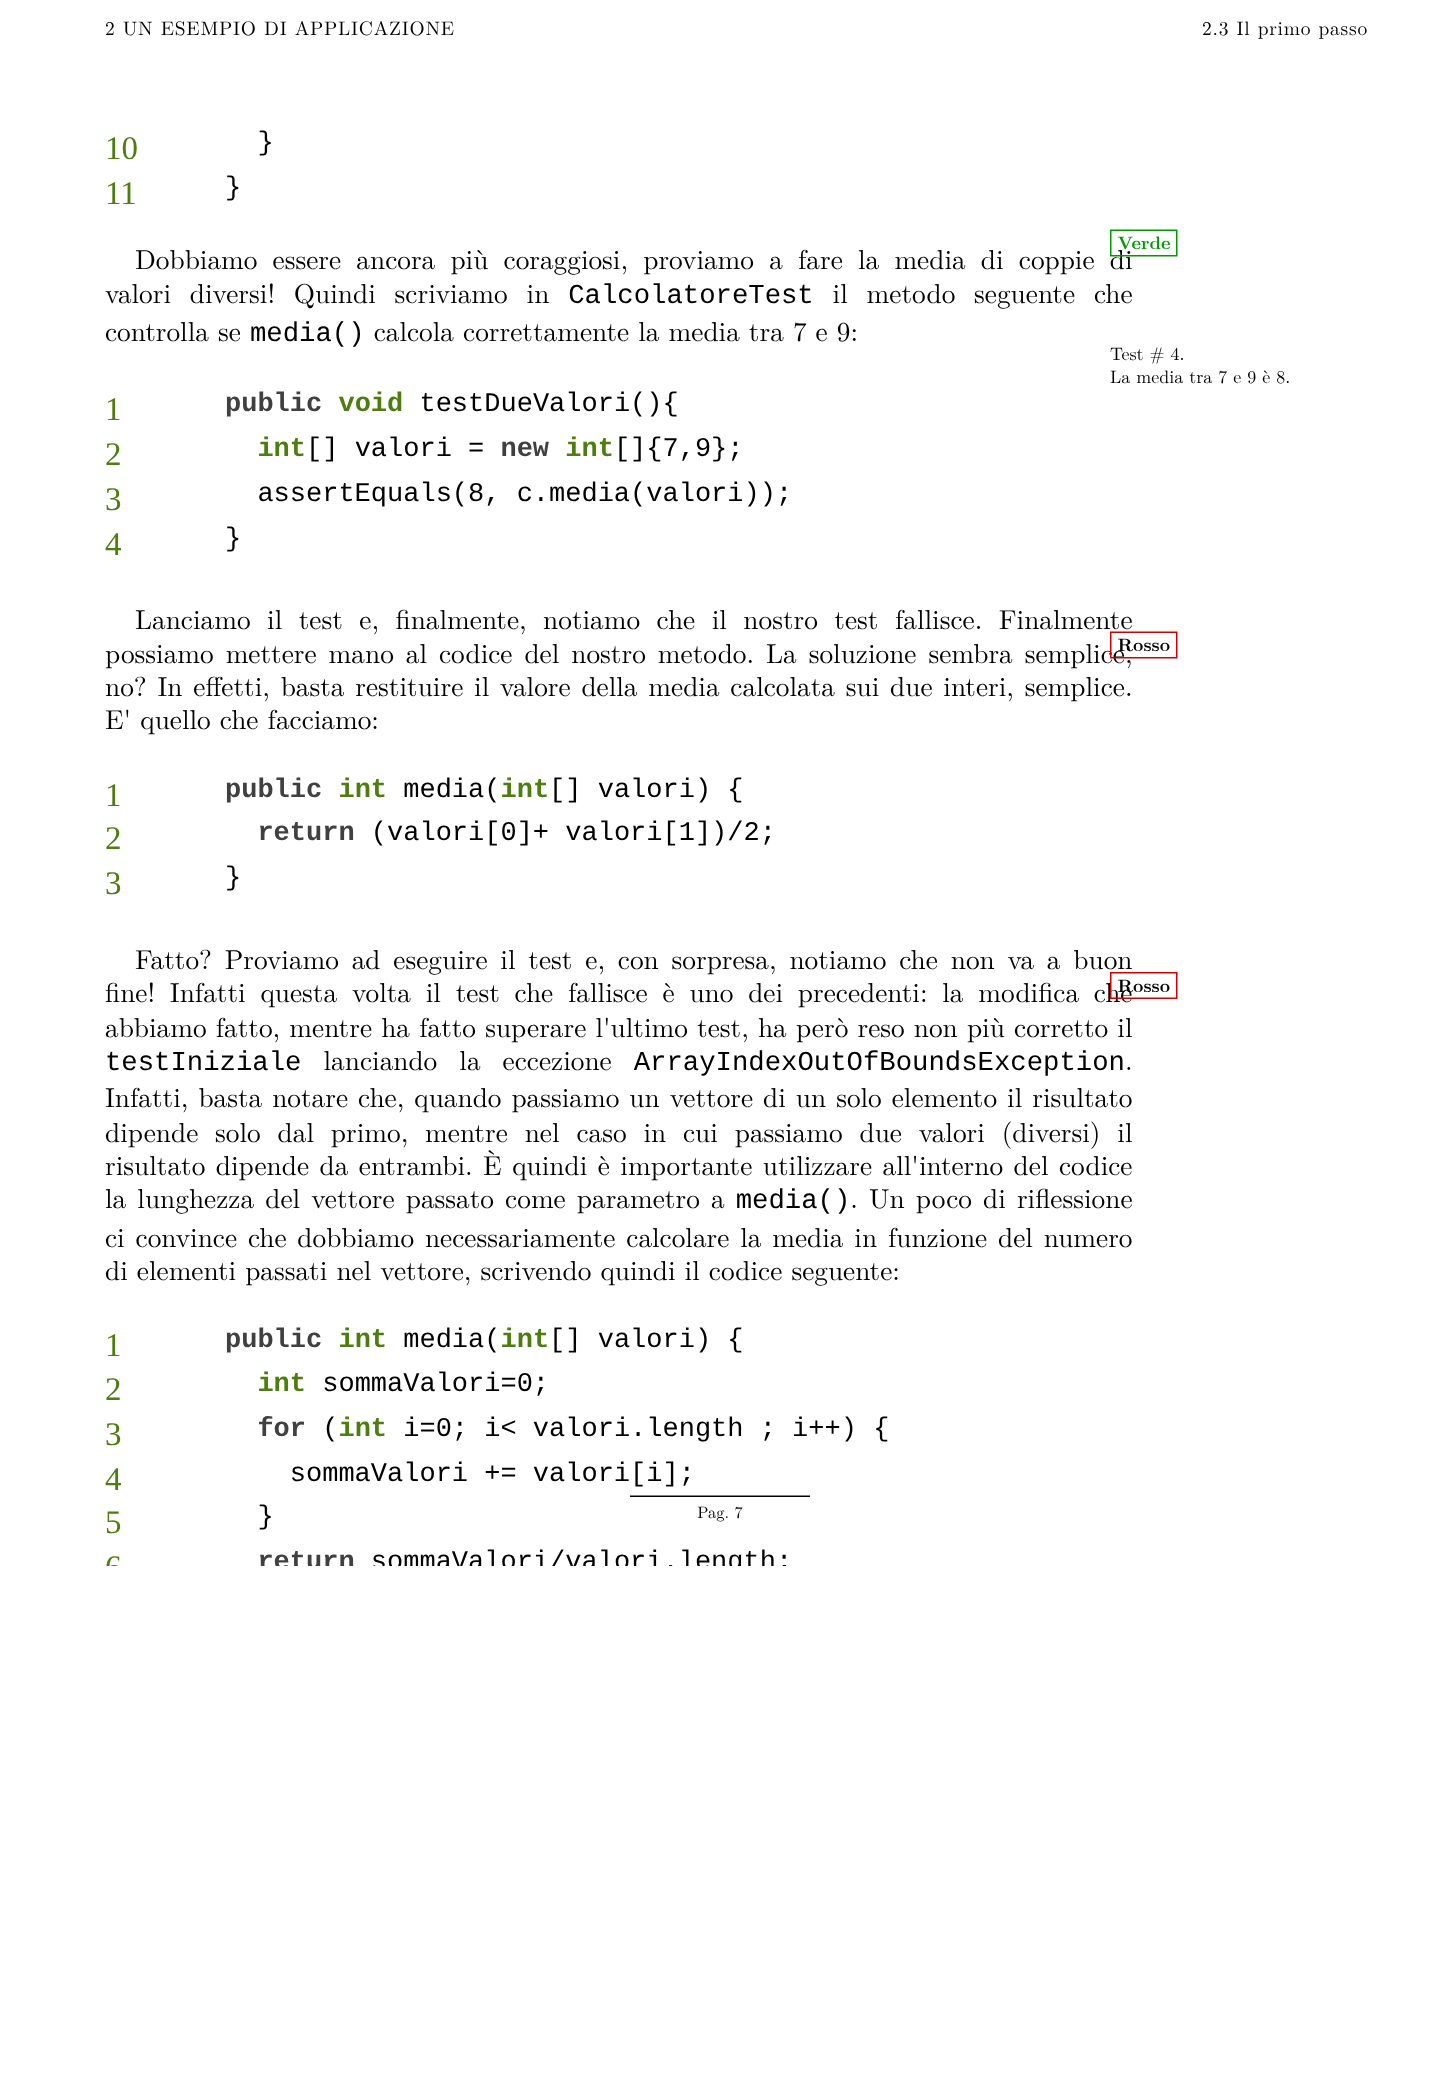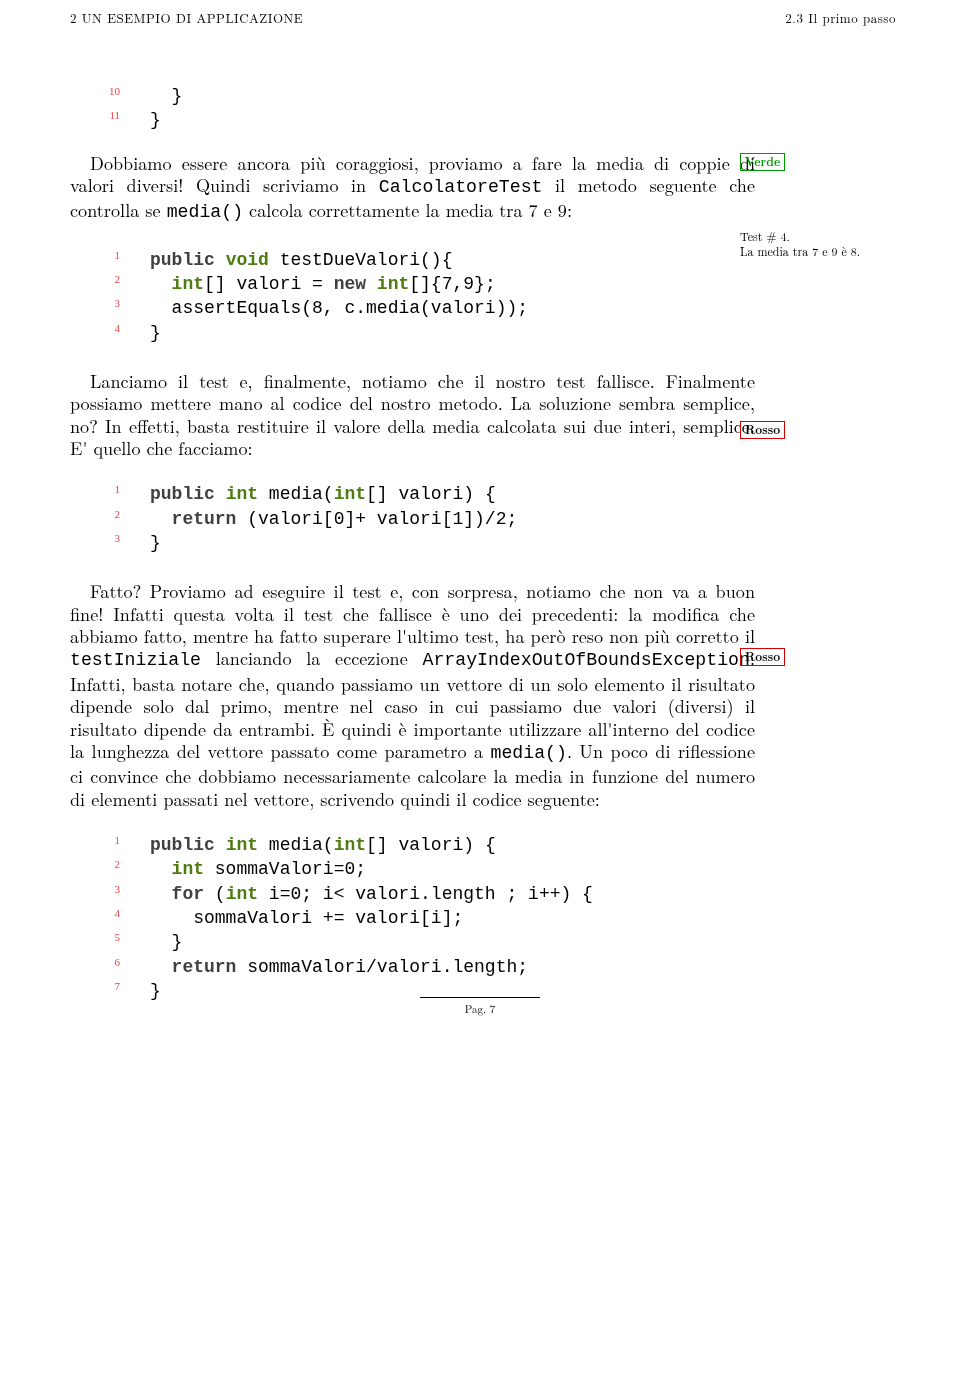--- a/index.html
+++ b/index.html
@@ -6,21 +6,21 @@
     margin: 0;
     padding: 0;
     background: #fff;
     font-family: "CMU Serif", "Latin Modern Roman", Georgia, serif;
     color: #000;
   }
   .page {
     width: 960px;
     height: 1044px;
     box-sizing: border-box;
-    padding: 10px 64px 0 70px;
+    padding: 10px 48px 0 70px;
     position: relative;
     font-size: 18.2px;
     line-height: 1.23;
   }
   .header-row {
     display: flex;
     justify-content: space-between;
     font-size: 13px;
     letter-spacing: 0.5px;
     margin-bottom: 58px;
@@ -54,25 +54,25 @@
     font-size: 18px;
     line-height: 1.35;
   }
   .code-line {
     white-space: pre;
     display: flex;
   }
   .code-line .lineno {
     display: inline-block;
     width: 50px;
-    color: #ef4444;
-    text-align: right;
+    color: #4d7c0f;
+    text-align: left;
     padding-right: 30px;
     font-family: "CMU Serif", Georgia, serif;
-    font-size: 11px;
+    font-size: 22px;
   }
   .code-line .code-text {
     flex: 1;
   }
   .kw-blue   { color: #404040; font-weight: bold; }
   .kw-green  { color: #4d7c0f; font-weight: bold; }
   p.para {
     margin: 0 0 6px 0;
     text-align: justify;
   }

